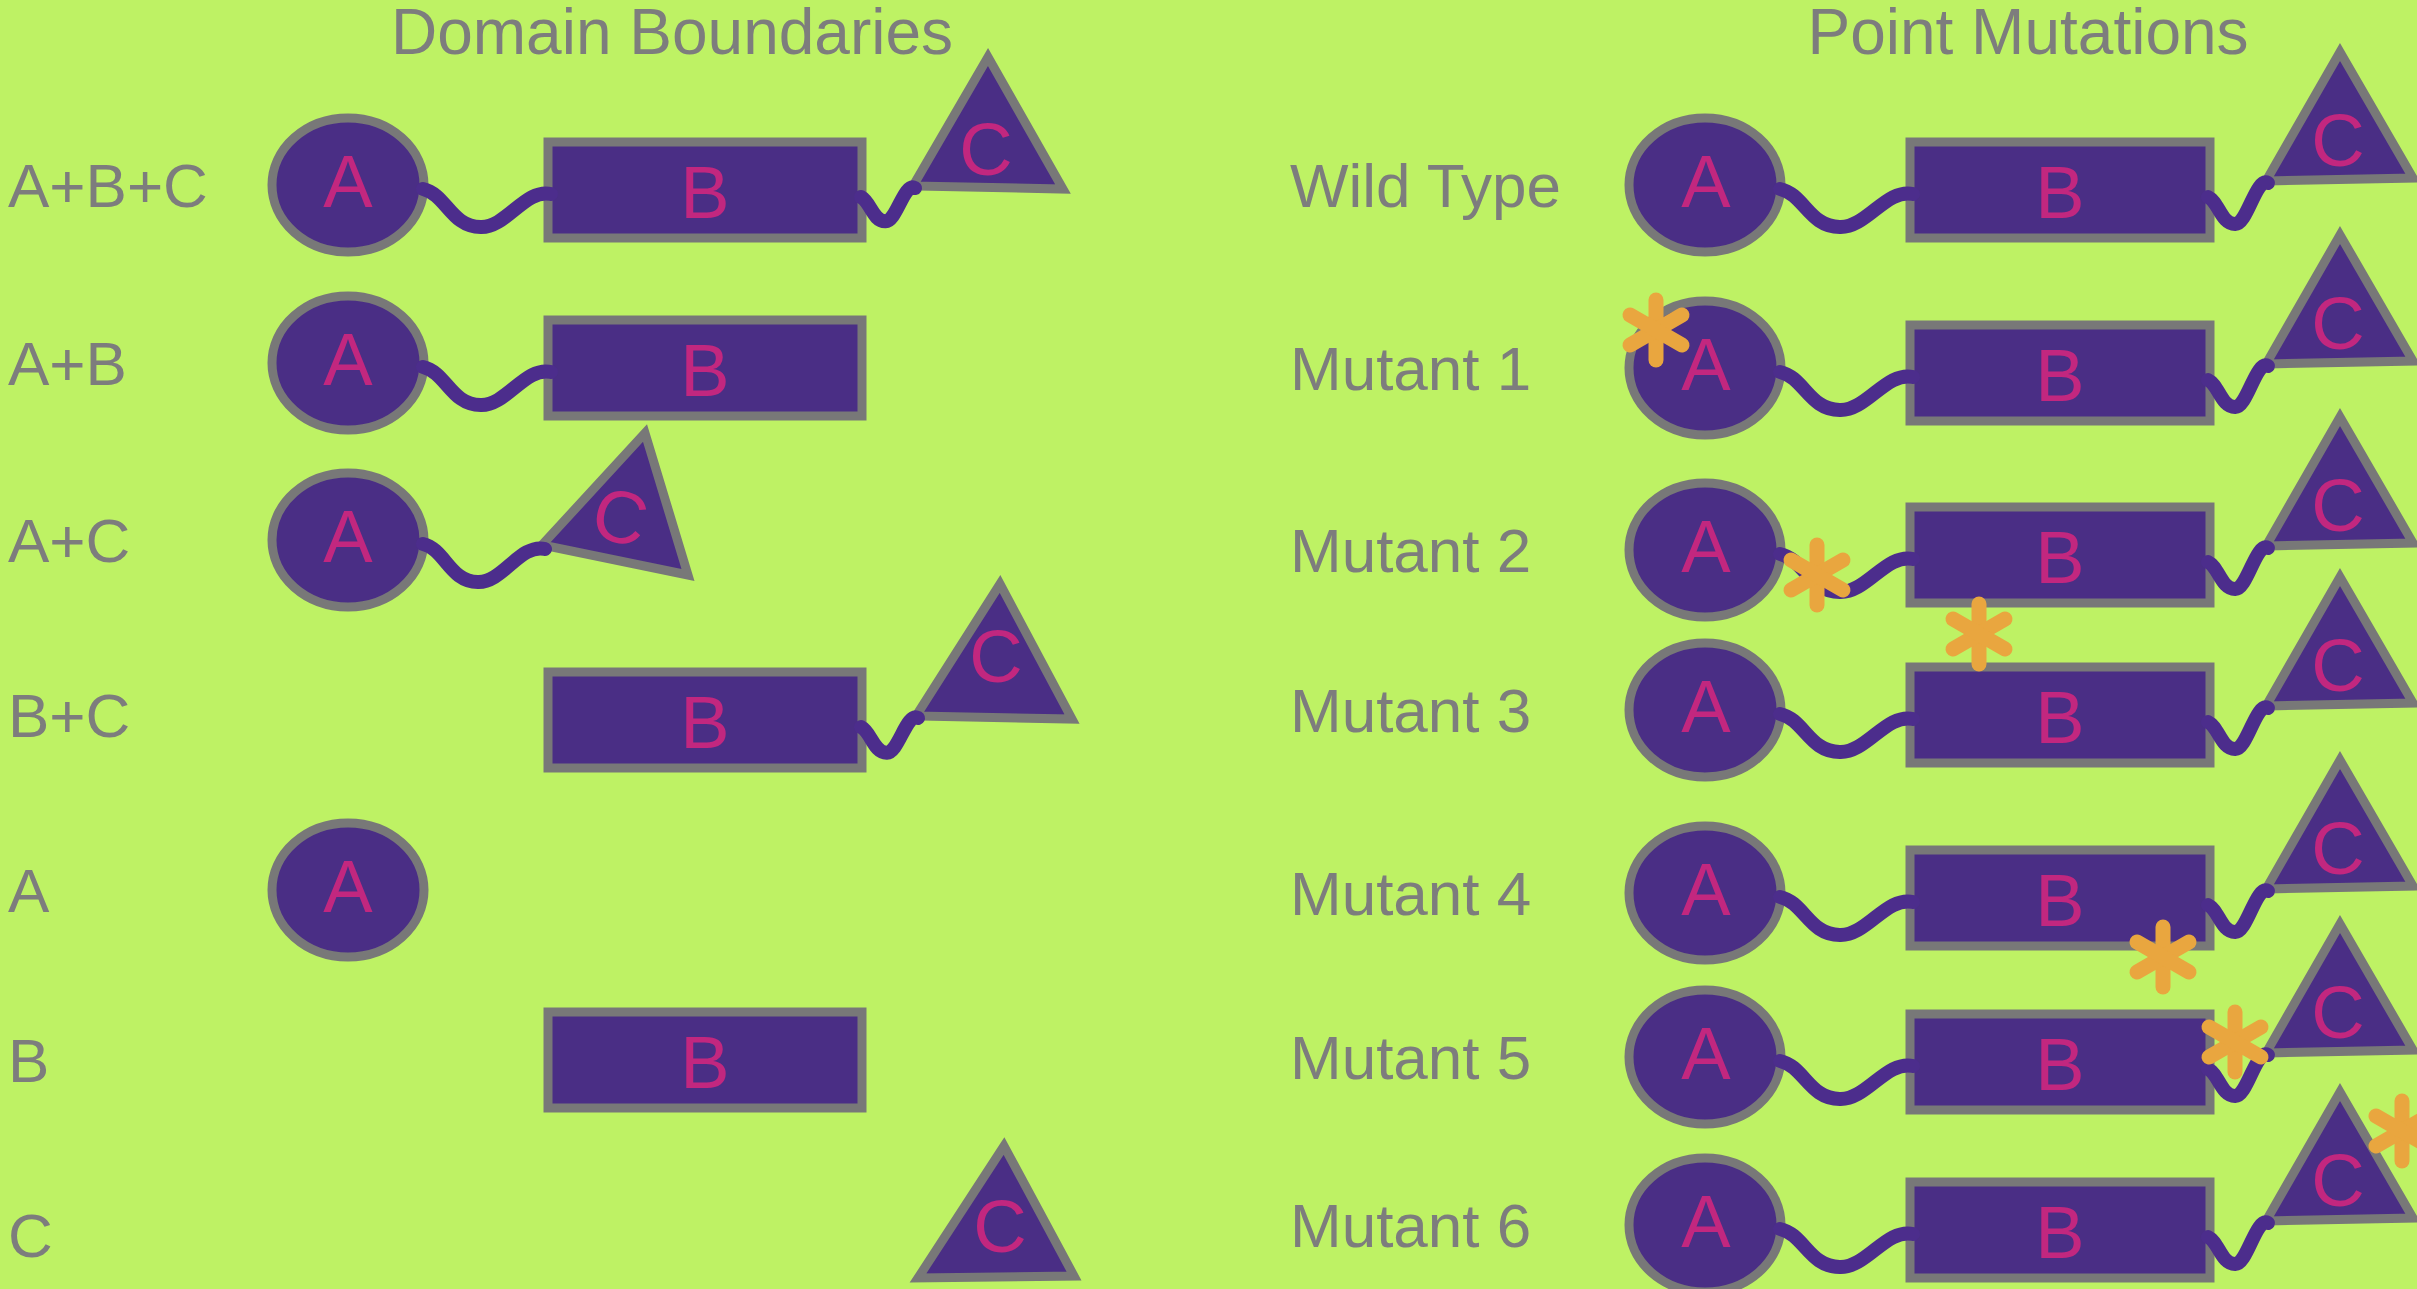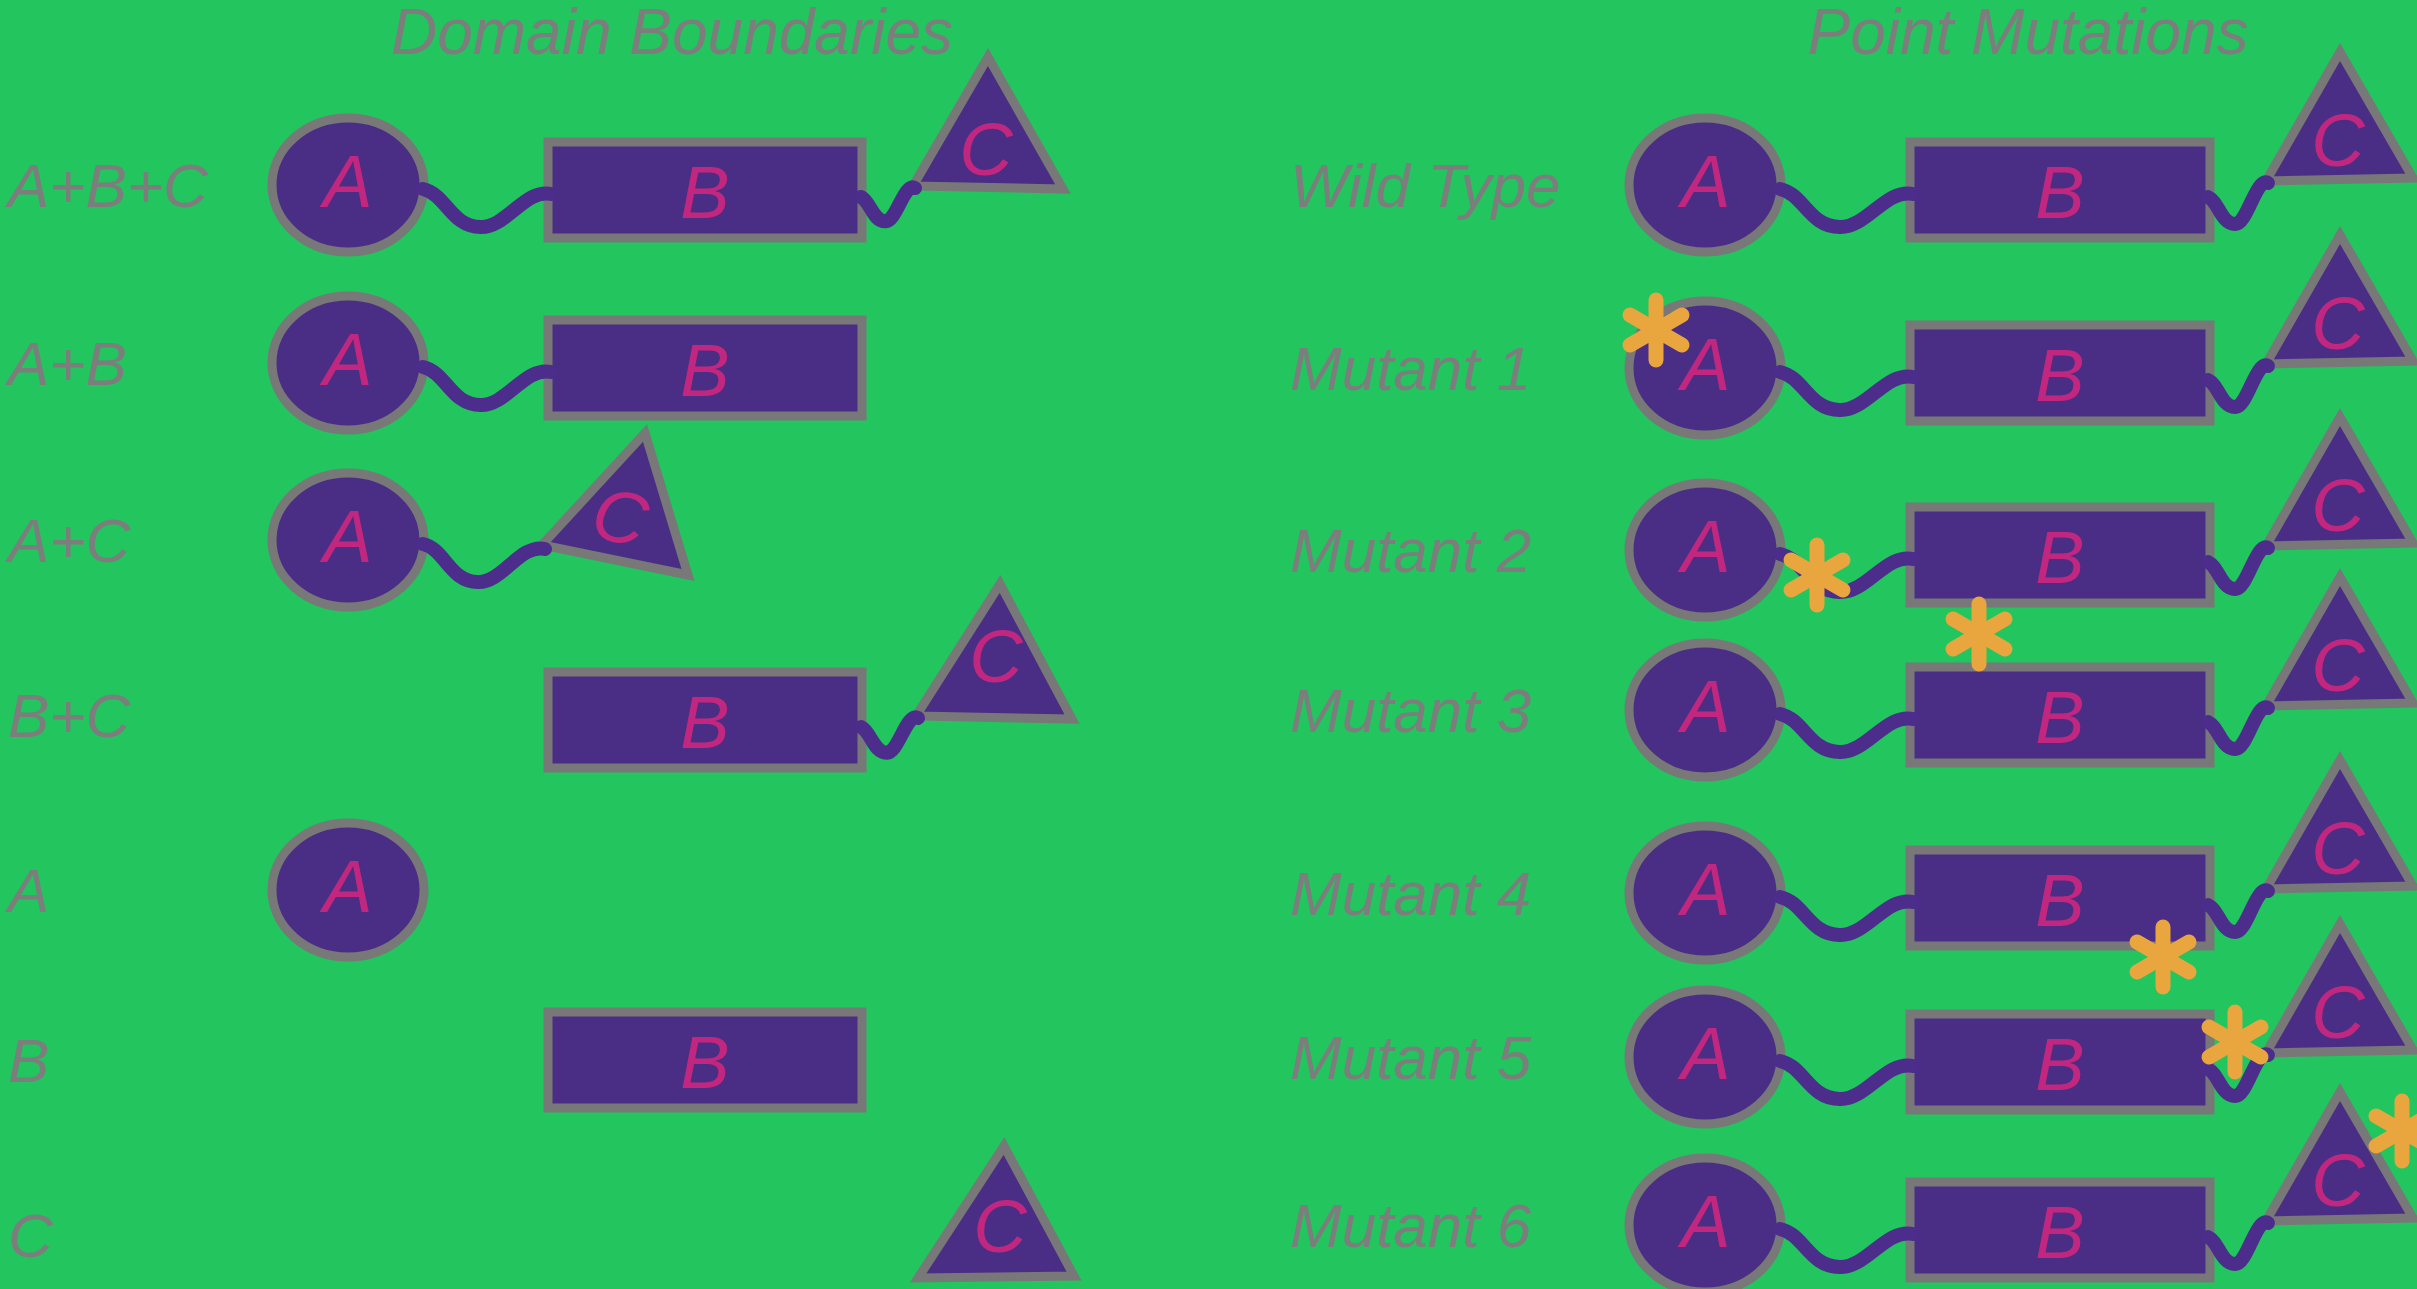--- a/index.html
+++ b/index.html
@@ -4,23 +4,22 @@
 <style>
   html, body {
     margin: 0;
     padding: 0;
     background: #ffffff;
   }
   #figure-wrap {
     width: 2417px;
     height: 1289px;
     position: relative;
-    background: #22c55e;
+    background: #bef264;
     overflow: hidden;
-    font-style: italic;
   }
   svg { display: block; }
   text {
     font-family: "Liberation Sans", "DejaVu Sans", sans-serif;
   }
 </style>
 </head>
 <body>
 
 <div id="figure-wrap">

